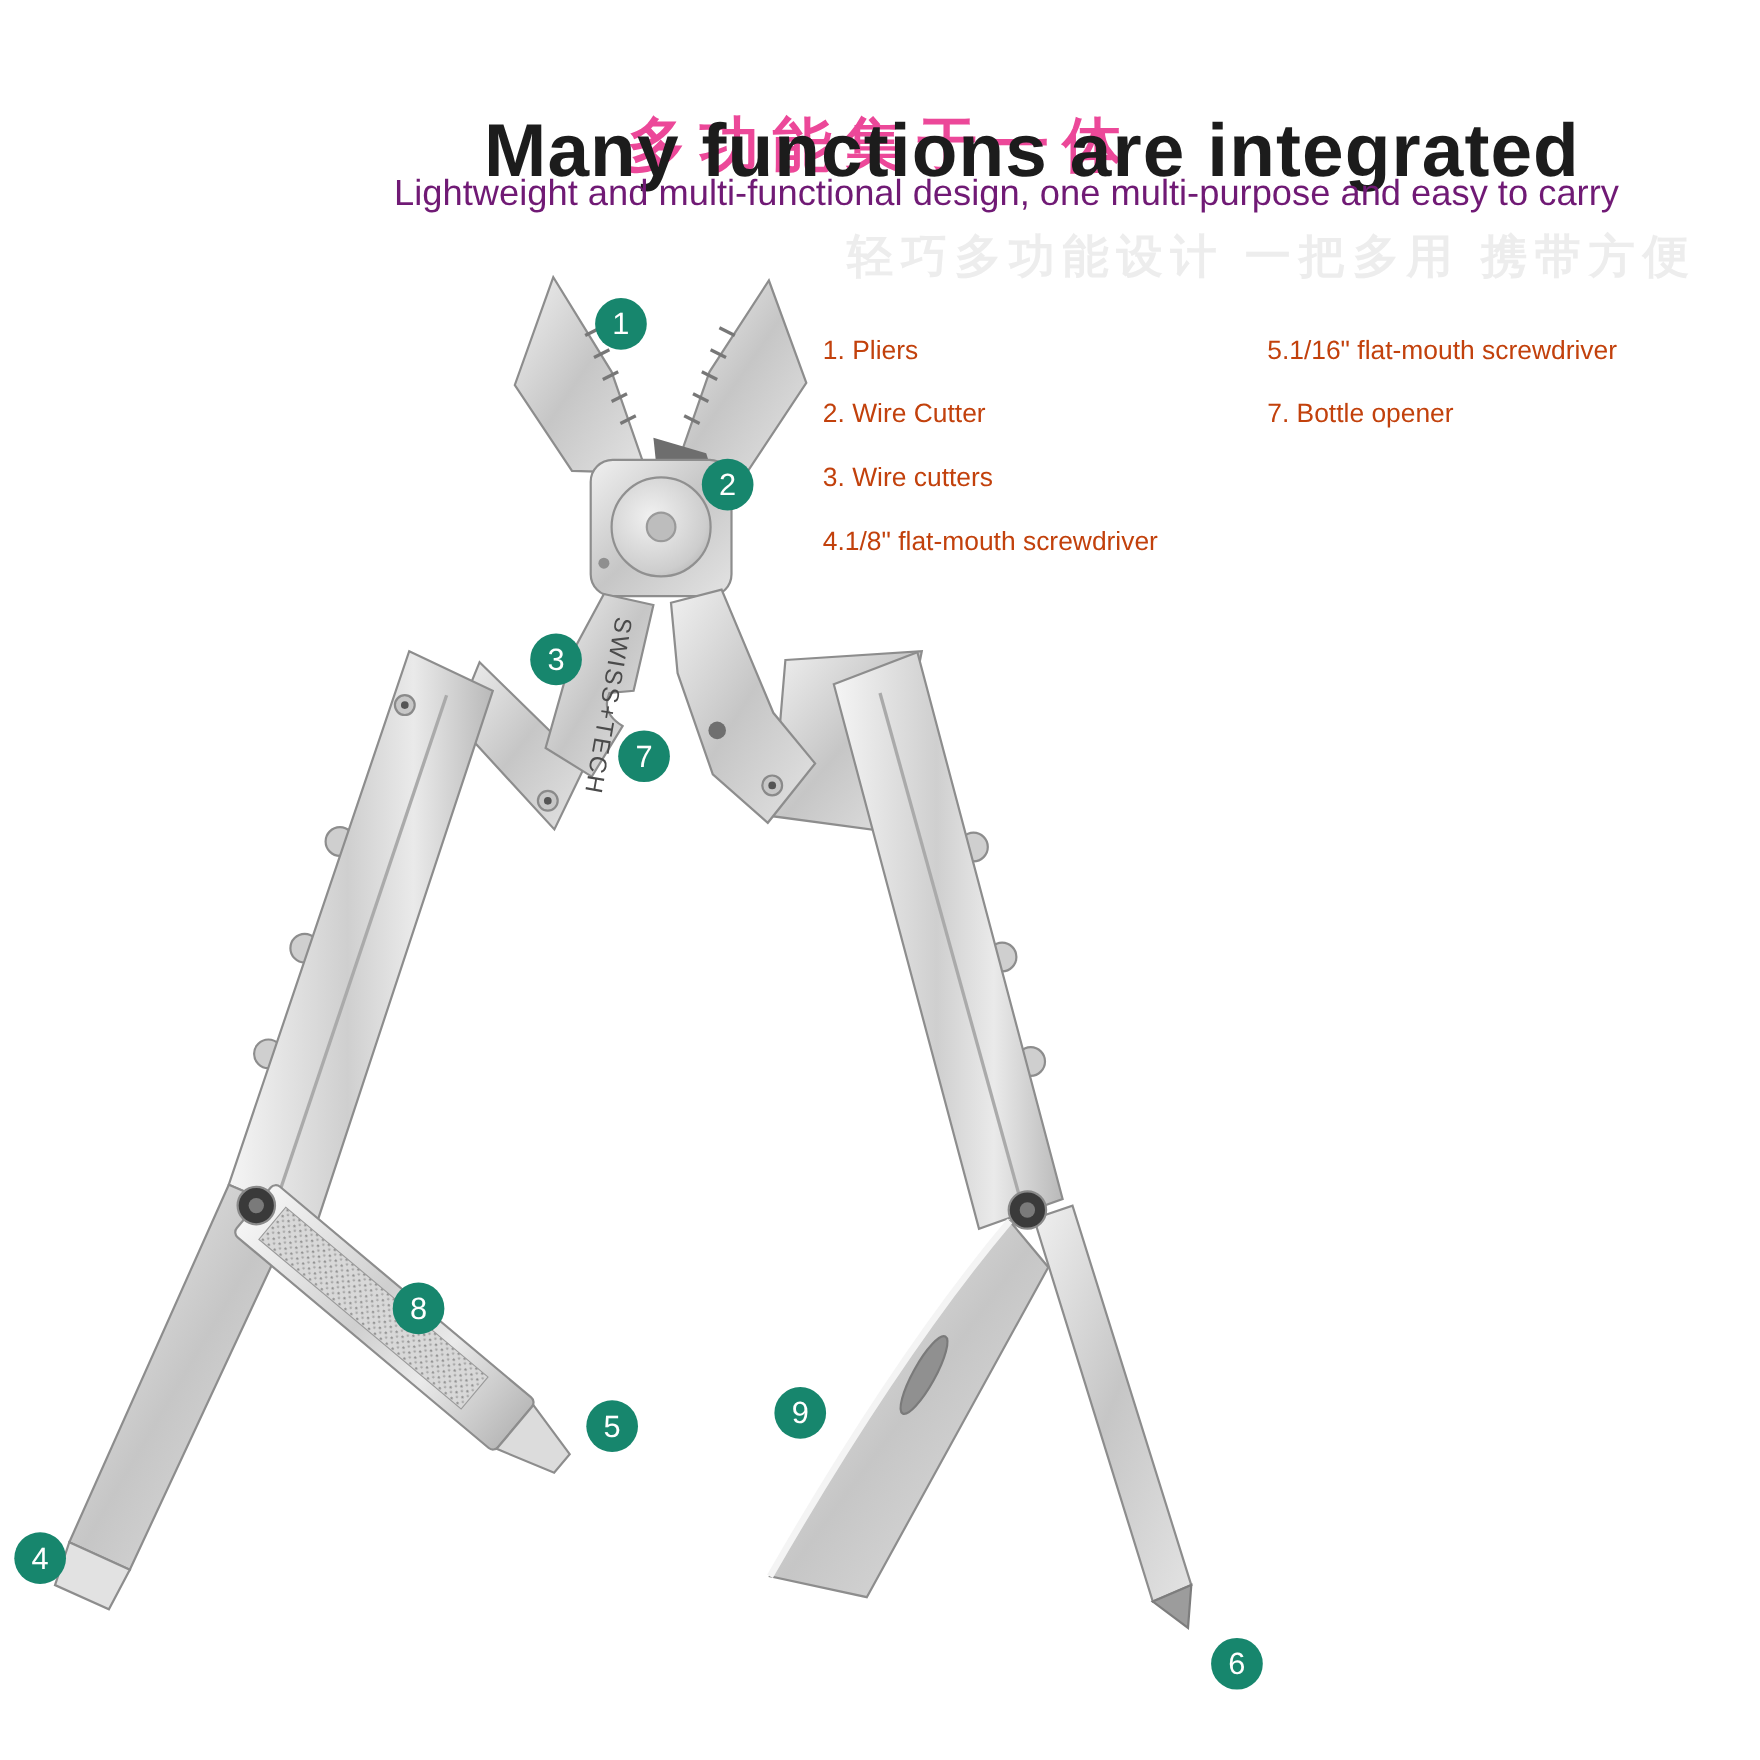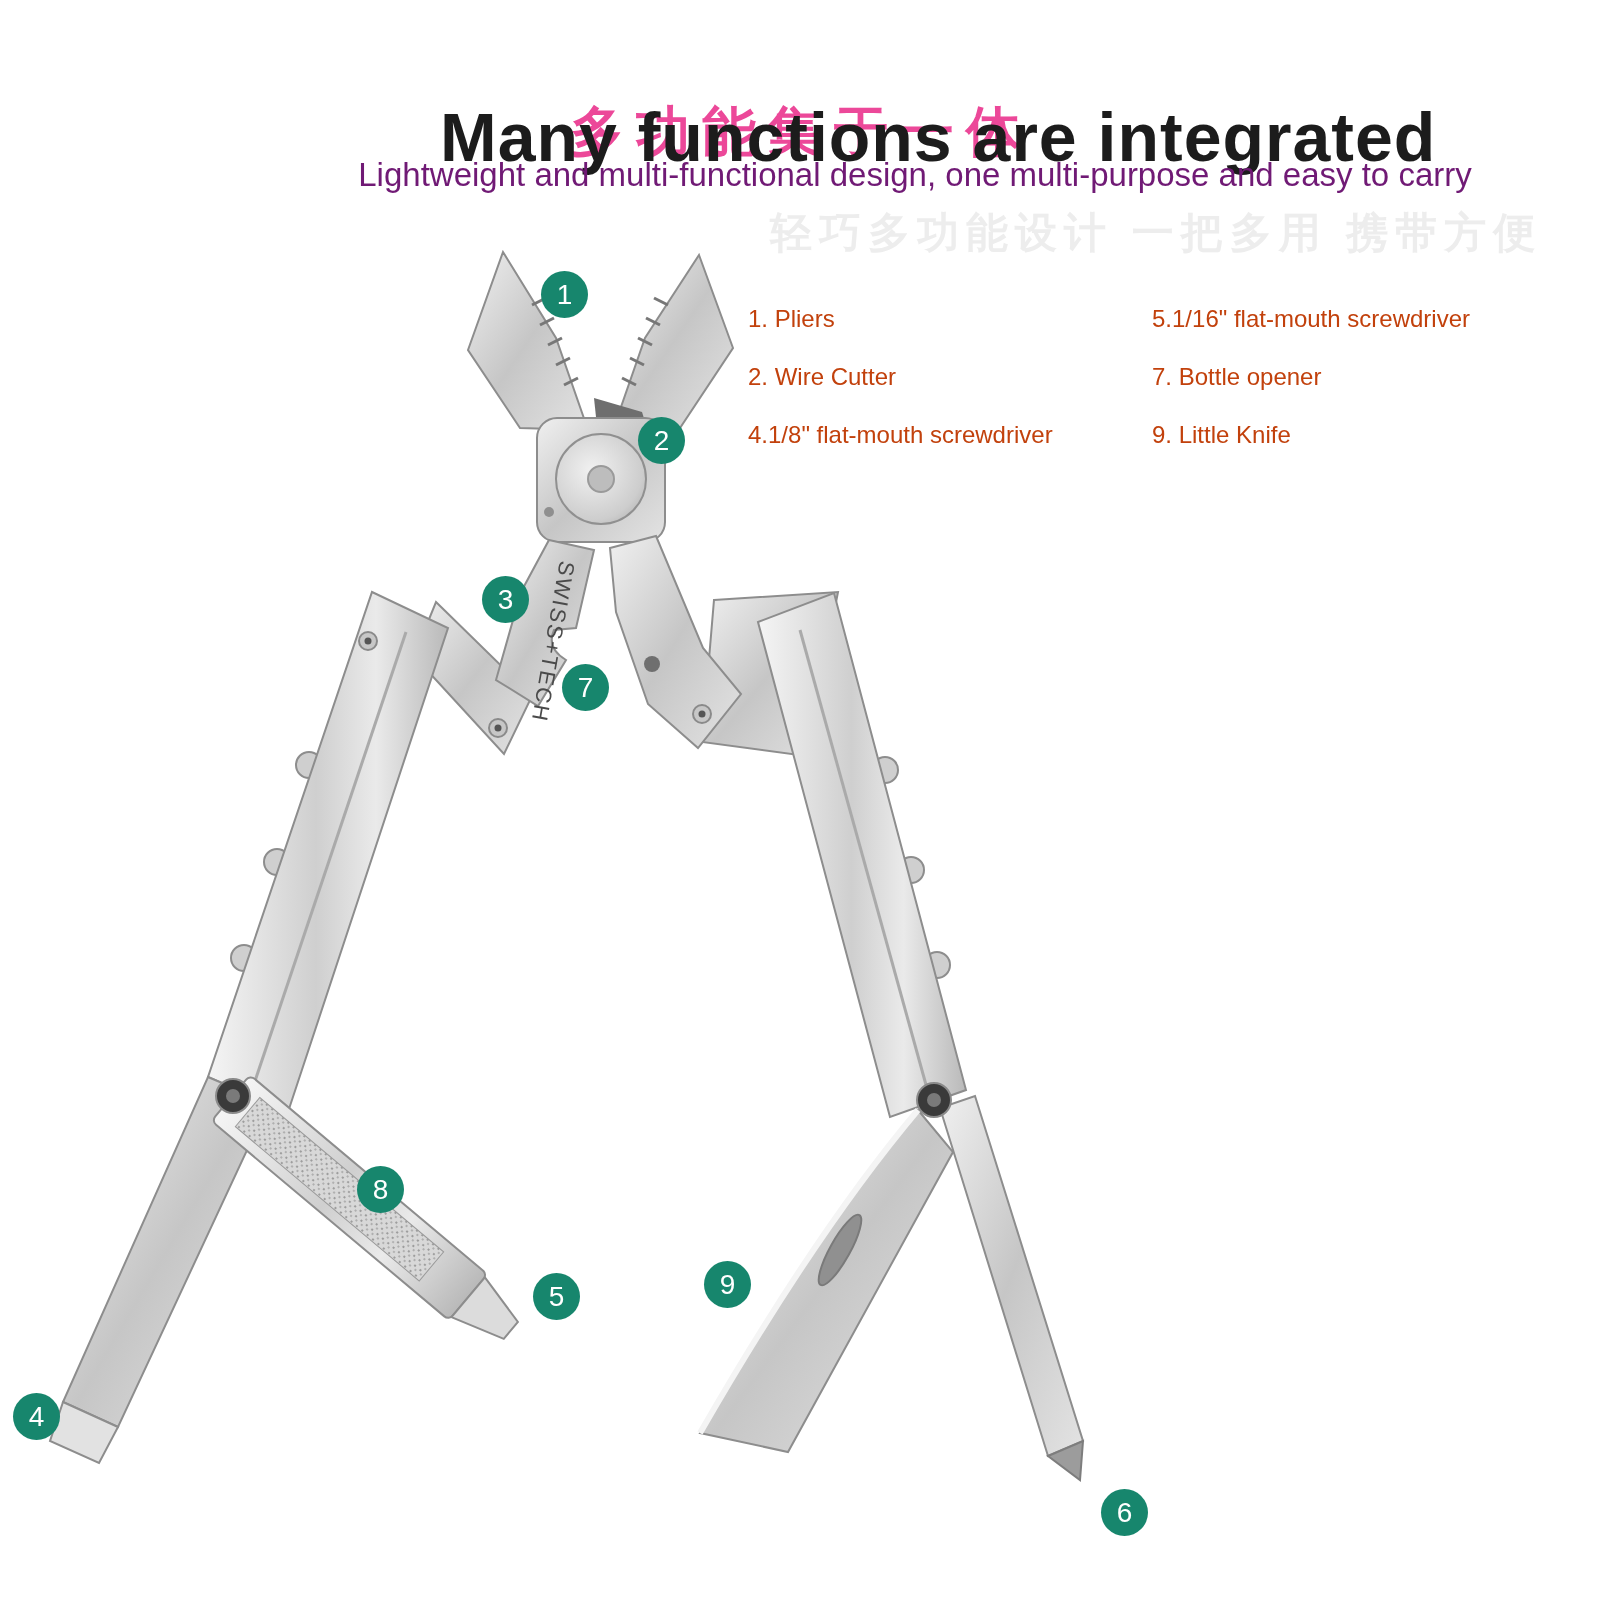--- a/index.html
+++ b/index.html
@@ -37,27 +37,27 @@
 
 <div class="wm wm1">多功能集于一体</div>
 <div class="wm wm2">轻巧多功能设计 一把多用 携带方便</div>
 
 <h1 class="page-title">Many functions are integrated</h1>
 <div class="page-subtitle">Lightweight and multi-functional design, one multi-purpose and easy to carry</div>
 
 <div class="feature-col left">
   <div class="feature-item">1. Pliers</div>
   <div class="feature-item">2. Wire Cutter</div>
+  <div class="feature-item">3. Wire cutters</div>
   <div class="feature-item">4.1/8" flat-mouth screwdriver</div>
 </div>
 
 <div class="feature-col right">
   <div class="feature-item">5.1/16" flat-mouth screwdriver</div>
   <div class="feature-item">7. Bottle opener</div>
-  <div class="feature-item">9. Little Knife</div>
 </div>
 
 <svg class="illustration" viewBox="0 0 1600 1600" xmlns="http://www.w3.org/2000/svg">
   <defs>
     <linearGradient id="mD" x1="0" y1="0" x2="1" y2="1">
       <stop offset="0" stop-color="#f0f0f0"></stop>
       <stop offset="0.5" stop-color="#c6c6c6"></stop>
       <stop offset="1" stop-color="#e3e3e3"></stop>
     </linearGradient>
     <linearGradient id="mH" x1="0" y1="0" x2="1" y2="0">

